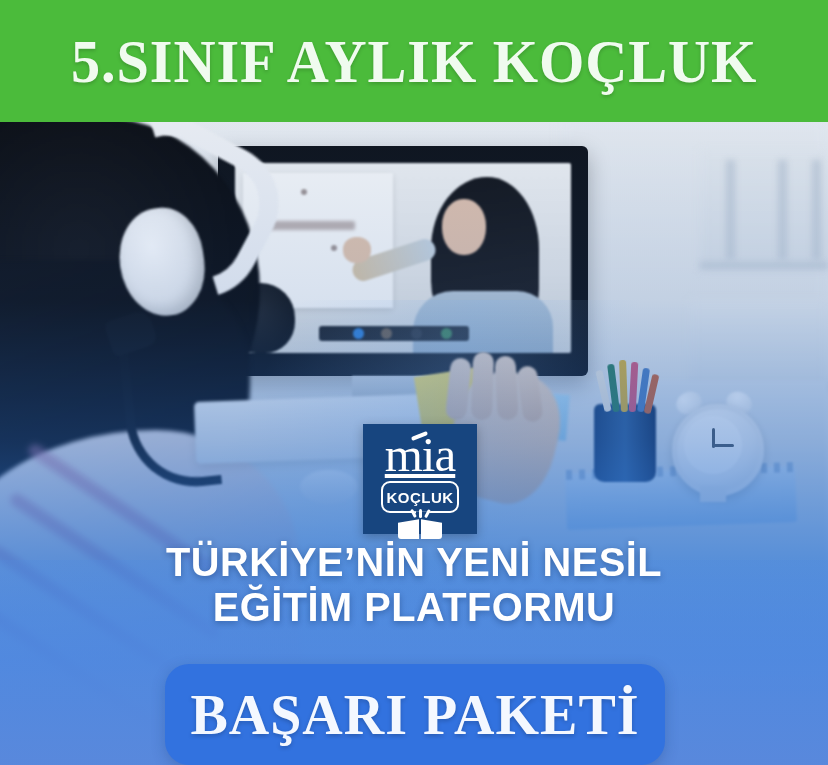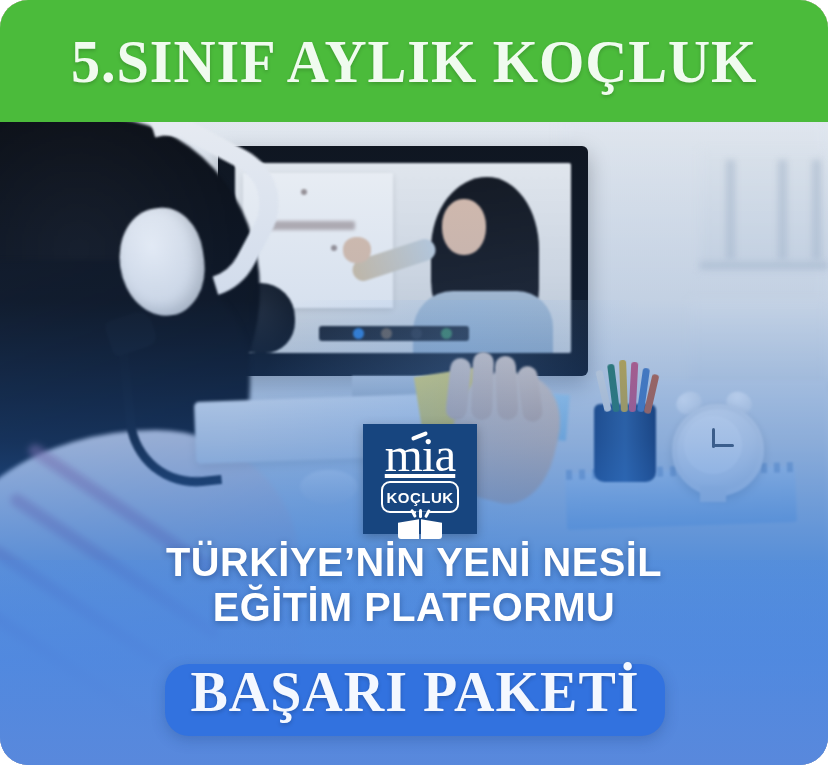--- a/index.html
+++ b/index.html
@@ -4,21 +4,20 @@
 <style>
   html,body{margin:0;padding:0;background:#fff;}
   body{font-family:"Liberation Sans", sans-serif;}
 
   .poster{
     position:relative;
     width:828px;
     height:765px;
     overflow:hidden;
     background:#7f1d1d;
-    border-radius:28px;
   }
 
   
   .photo{
     position:absolute; left:0; top:0; width:828px; height:765px;
     overflow:hidden;
     background:
       linear-gradient(180deg,#f2f4f6 0%,#e7ebef 40%,#dfe6ee 70%,#d4dde8 100%);
   }
   
@@ -262,23 +261,23 @@
     position:absolute;left:0;top:540px;width:828px;text-align:center;z-index:8;
     font-family:"Liberation Sans", sans-serif;
     font-weight:700;color:#ffffff;
     font-size:41px;line-height:45px;letter-spacing:.5px;
     text-shadow:0 2px 6px rgba(10,40,90,.38);
   }
   .headline div{transform:scaleX(.97);}
 
   
   .cta{
-    position:absolute;left:165px;top:664px;width:500px;height:72px;
+    position:absolute;left:165px;top:664px;width:500px;height:101px;
     background:#3272df;border-radius:24px;z-index:9;
-    display:flex;justify-content:center;
+    display:flex;align-items:center;justify-content:center;
     box-shadow:0 4px 14px rgba(18,52,110,.25);
   }
   .cta-text{
     font-family:"Liberation Serif", serif;
     font-weight:700;font-size:56px;line-height:1;color:#f4f8ff;
     letter-spacing:1px;white-space:nowrap;
     text-shadow:0 2px 4px rgba(0,0,0,.20);
   }
 </style>
 </head>

